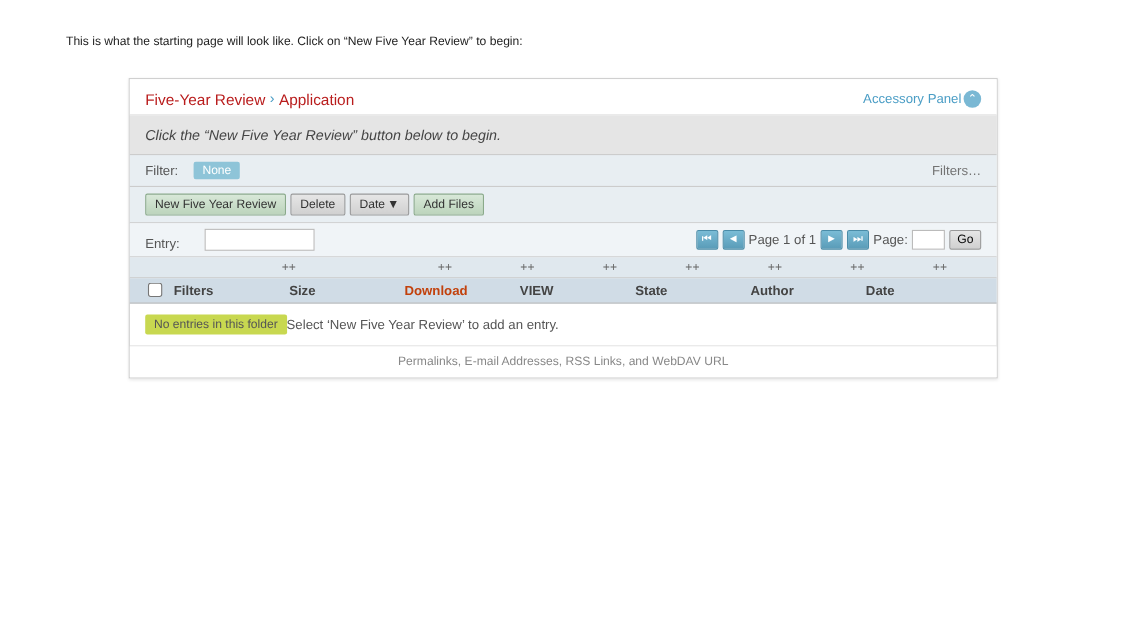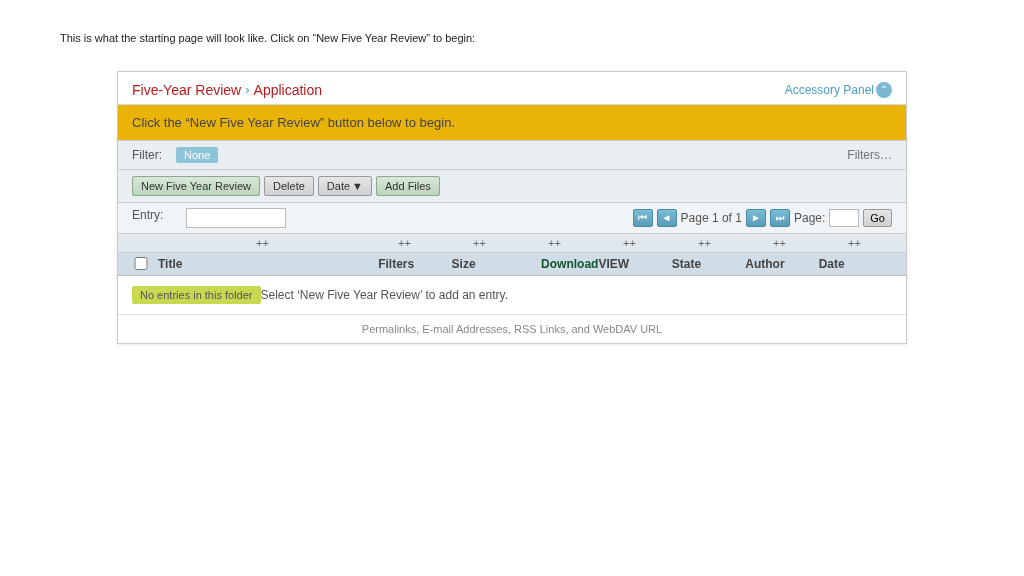--- a/index.html
+++ b/index.html
@@ -72,21 +72,22 @@
       justify-content: center;
       color: #fff;
       font-size: 10px;
     }
 
     
     .instruction {
       padding: 10px 14px;
       font-size: 13px;
       color: #444;
-      background: #eab308;
+      background: #e5e5e5;
+      font-style: italic;
     }
 
     
     .filter-bar {
       background: #e8eef2;
       padding: 6px 14px;
       display: flex;
       align-items: center;
       justify-content: space-between;
       border-top: 1px solid #ccc;
@@ -146,21 +147,21 @@
     .entry-pagination-row {
       background: #f0f4f7;
       padding: 5px 14px;
       display: flex;
       align-items: center;
       justify-content: space-between;
       border-bottom: 1px solid #ccc;
     }
     .entry-section {
       display: flex;
-      align-items: flex-start;
+      align-items: flex-end;
       gap: 23px;
     }
     .entry-label {
       font-size: 12px;
       color: #555;
     }
     .entry-input {
       width: 100px;
       height: 20px;
       border: 1px solid #bbb;
@@ -235,21 +236,21 @@
       width: 18px;
       margin-right: 8px;
     }
     .th {
       font-size: 12px;
       color: #444;
       font-weight: bold;
       flex: 1;
     }
     .th-title { flex: 3; }
-    .th-download { color: #14532d; text-align: right; }
+    .th-download { color: #c2410c; }
 
     
     .no-entries-row {
       padding: 10px 14px;
       display: flex;
       align-items: center;
       border-bottom: 1px solid #ddd;
     }
     .no-entries-badge {
       background: #c8d850;
@@ -338,21 +339,20 @@
     <div class="sort-cell">++</div>
     <div class="sort-cell">++</div>
     <div class="sort-cell">++</div>
     <div class="sort-cell">++</div>
     <div class="sort-cell">++</div>
     <div class="sort-cell">++</div>
   </div>
 
   <div class="table-header-row">
     <input type="checkbox" class="th-checkbox" style="">
-    <span class="th th-title">Title</span>
     <span class="th">Filters</span>
     <span class="th">Size</span>
     <span class="th th-download">Download</span>
     <span class="th">VIEW</span>
     <span class="th">State</span>
     <span class="th">Author</span>
     <span class="th">Date</span>
   </div>
 
   <div class="no-entries-row">

